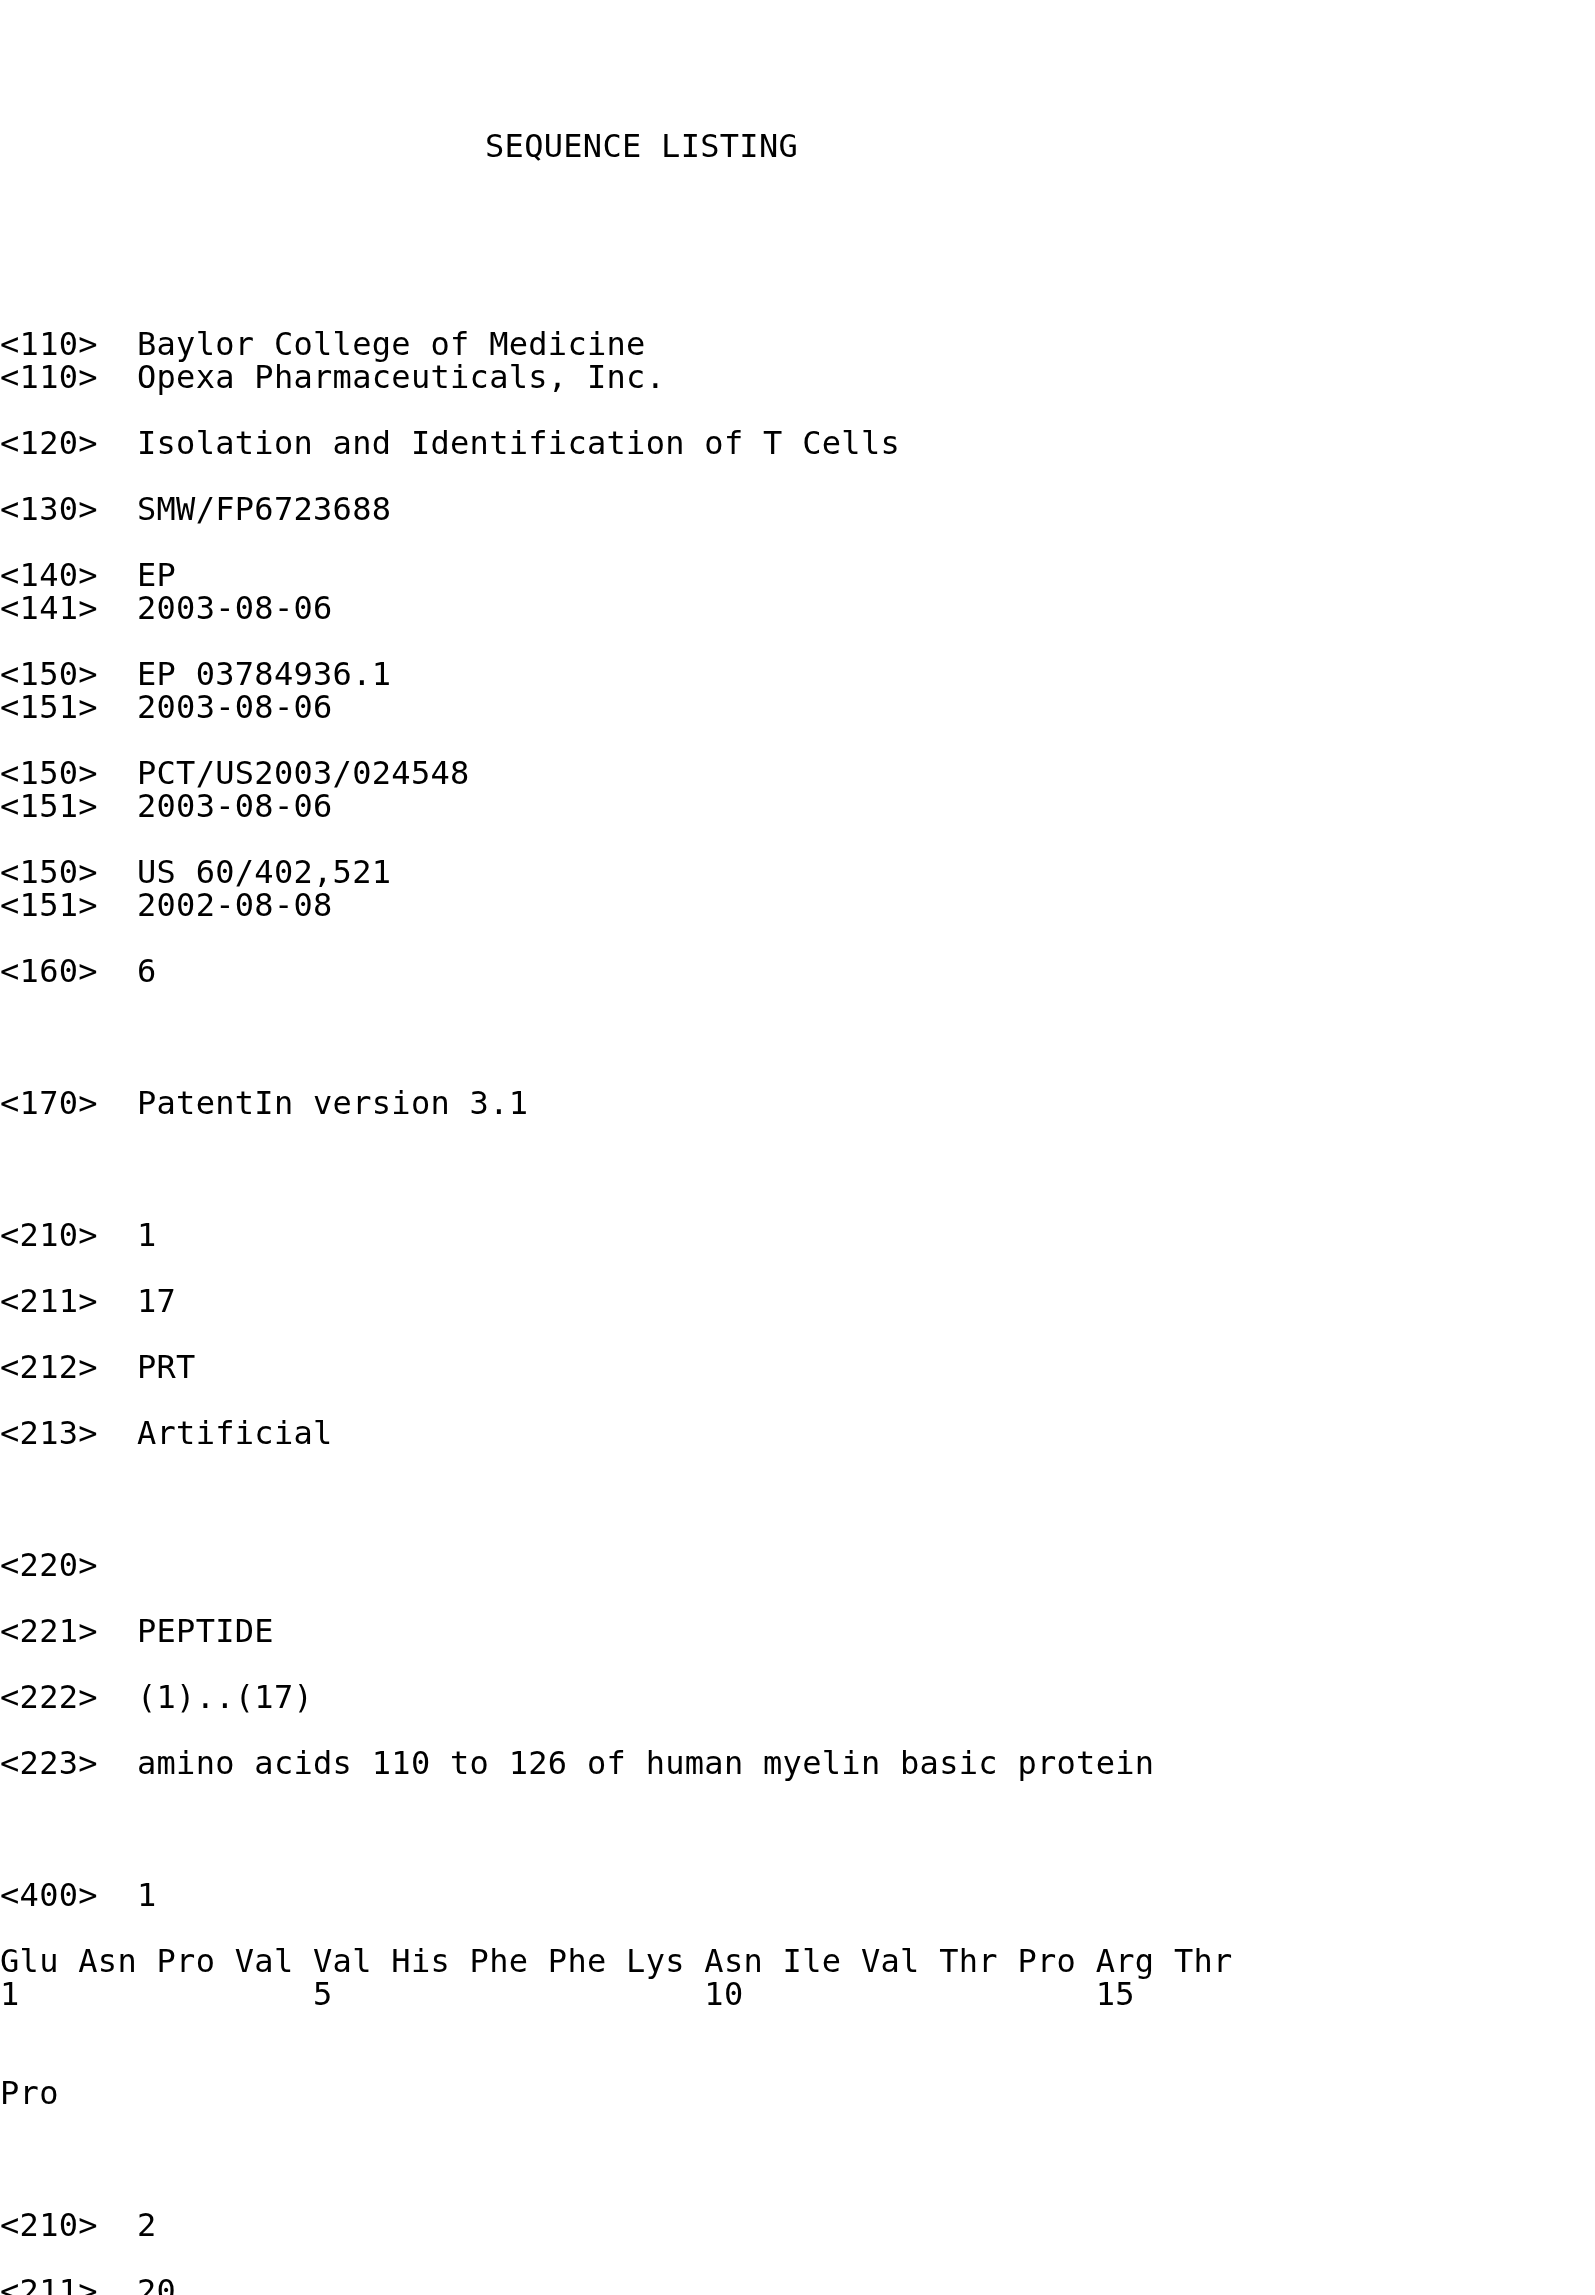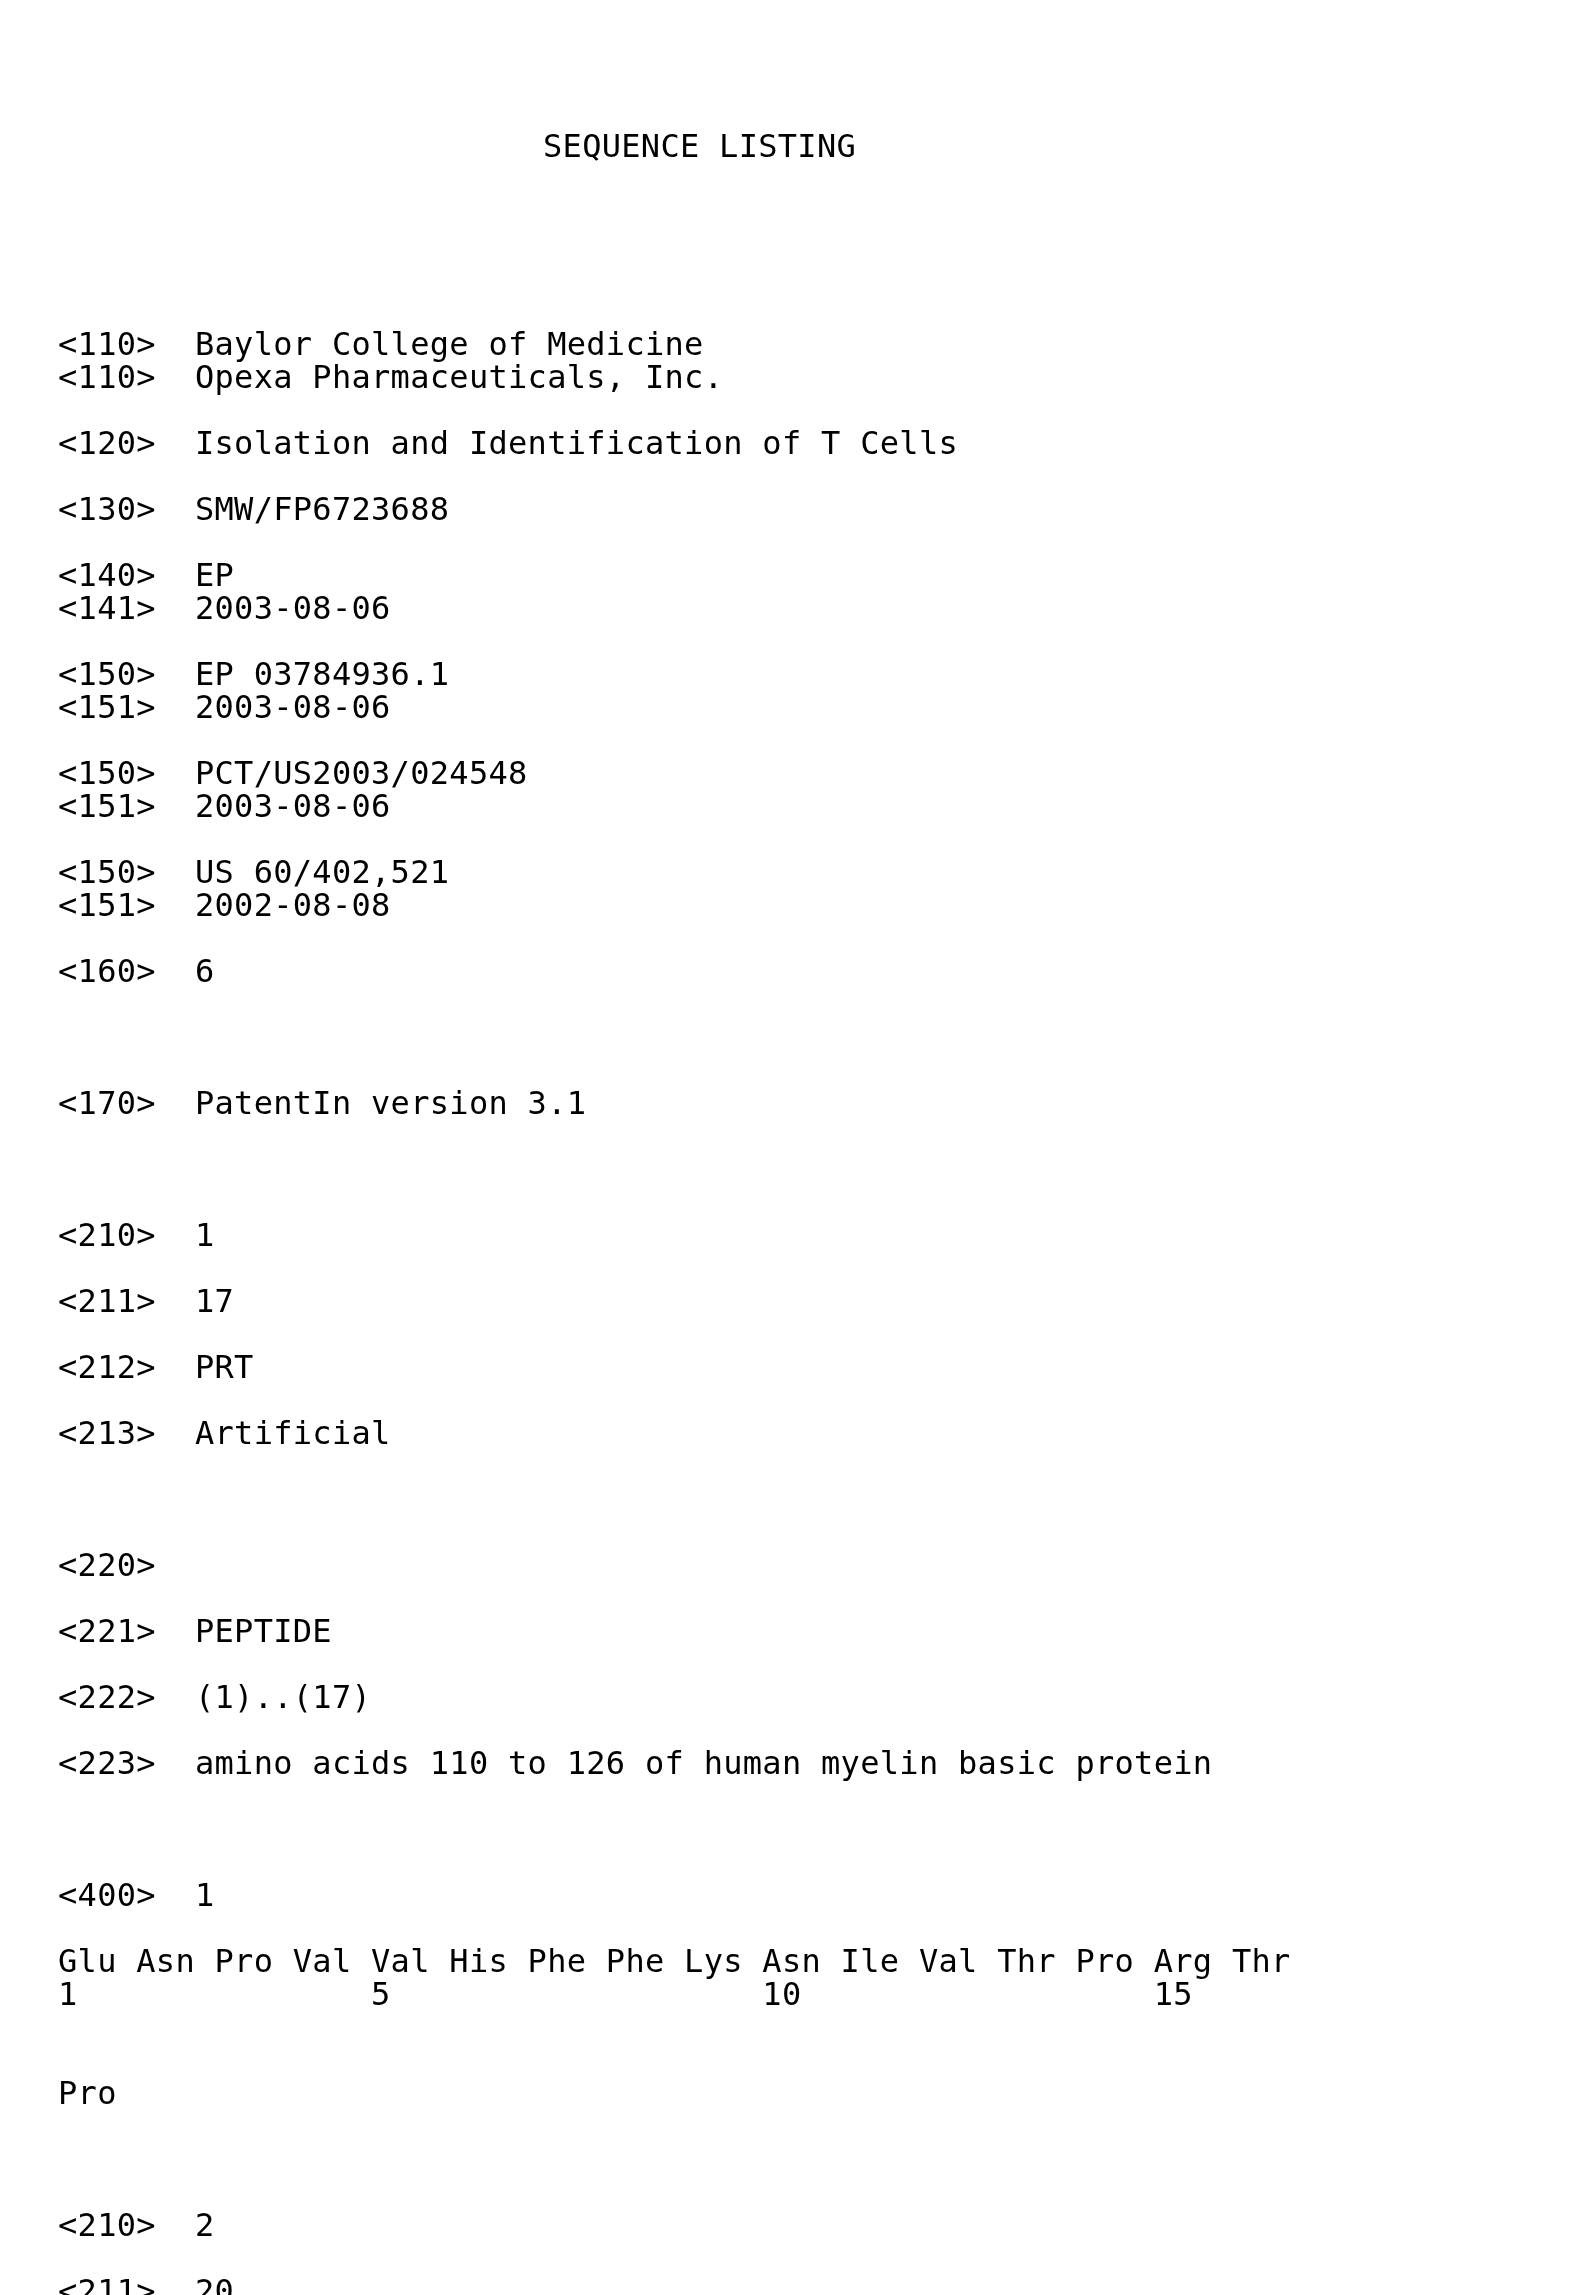--- a/index.html
+++ b/index.html
@@ -12,21 +12,20 @@
     width: 1596px;
     height: 2295px;
     box-sizing: border-box;
     background: #ffffff;
     color: #000000;
     font-family: "DejaVu Sans Mono", "Liberation Mono", monospace;
     font-size: 32px;
     line-height: 33px;
     letter-spacing: 0.3px;
     padding-top: 64px;
-    padding-left: 58px;
     white-space: pre;
     overflow: hidden;
   }
   .title-line {
     padding-left: 485px;
     height: 33px;
   }
   .row {
     height: 33px;
   }

